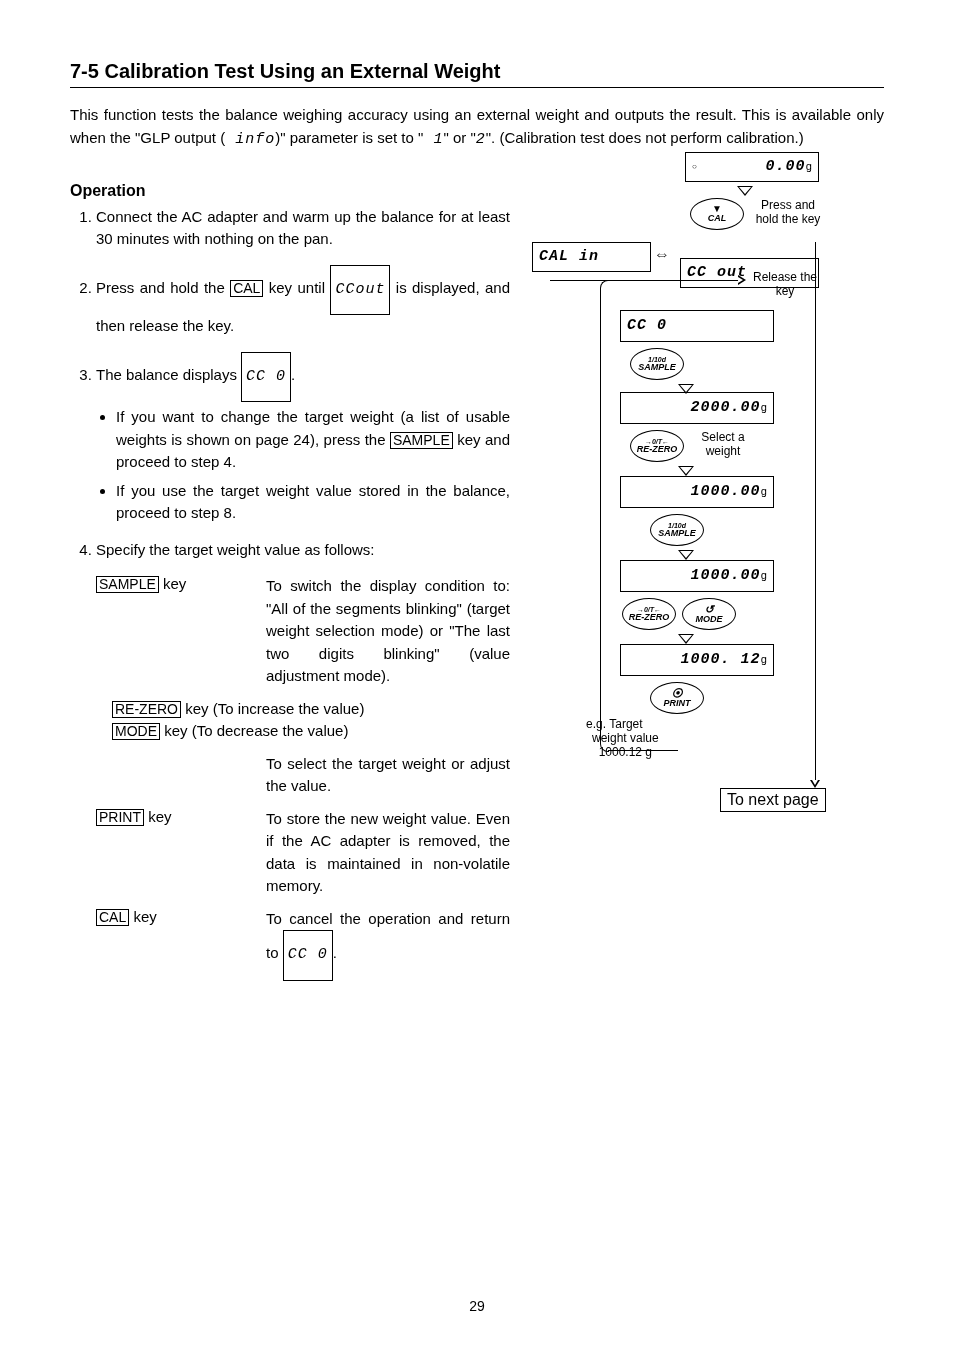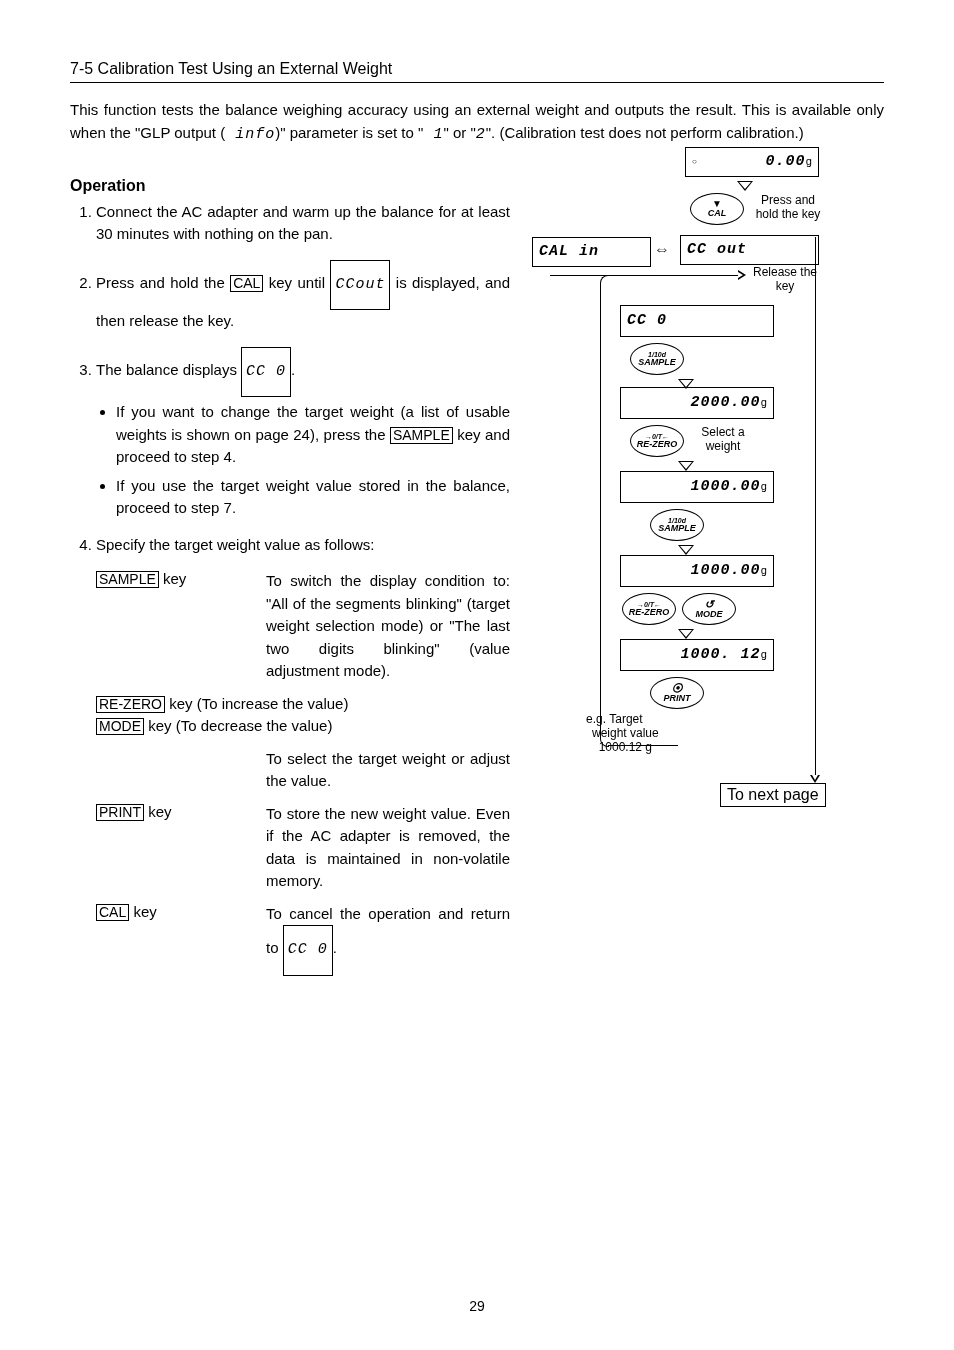--- a/index.html
+++ b/index.html
@@ -7,22 +7,22 @@
     width: 954px;
     height: 1350px;
     margin: 0;
     box-sizing: border-box;
     padding: 60px 70px 40px 70px;
     font-size: 15px;
     color: #000;
     position: relative;
   }
   h1 {
-    font-size: 16px;
-    font-weight: normal;
+    font-size: 20px;
+    font-weight: bold;
     margin: 0 0 4px 0;
   }
   .hr {
     border-top: 1.5px solid #000;
     margin-bottom: 10px;
   }
   .intro {
     text-align: justify;
     line-height: 1.55;
     margin-bottom: 30px;
@@ -247,34 +247,34 @@
       <li data-name="step-1">Connect the AC adapter and warm up the balance for at least 30 minutes with nothing on the pan.</li>
       <li data-name="step-2">
         <span data-name="step-2-text-a">Press and hold the </span><span class="keybox" data-name="key-cal">CAL</span><span data-name="step-2-text-b"> key until </span><span class="segbox seg7" data-name="seg-ccout"> CCout </span><span data-name="step-2-text-c"> is displayed, and then release the key.</span>
       </li>
       <li data-name="step-3">
         <span data-name="step-3-text-a">The balance displays </span><span class="segbox seg7" data-name="seg-cc0"> CC   0 </span><span data-name="step-3-dot">.</span>
         <ul class="bullets">
           <li data-name="step-3-bullet-1">
             <span data-name="step-3-b1-a">If you want to change the target weight (a list of usable weights is shown on page 24), press the </span><span class="keybox" data-name="key-sample">SAMPLE</span><span data-name="step-3-b1-b"> key and proceed to step 4.</span>
           </li>
-          <li data-name="step-3-bullet-2">If you use the target weight value stored in the balance, proceed to step 7.</li>
+          <li data-name="step-3-bullet-2">If you use the target weight value stored in the balance, proceed to step 8.</li>
         </ul>
       </li>
       <li data-name="step-4">Specify the target weight value as follows:</li>
     </ol>
 
     <div class="kvrow">
       <div class="kvkey" data-name="sample-key-label">
         <span class="keybox" data-name="key-sample-box">SAMPLE</span><span data-name="sample-key-suffix"> key</span>
       </div>
       <div class="kvdesc" data-name="sample-key-desc">To switch the display condition to: "All of the segments blinking" (target weight selection mode) or "The last two digits blinking" (value adjustment mode).</div>
     </div>
 
-    <div style="margin-left:26px;margin-bottom:10px;line-height:1.5">
+    <div style="margin-left:42px;margin-bottom:10px;line-height:1.5">
       <div data-name="rezero-line">
         <span class="keybox" data-name="key-rezero-box">RE-ZERO</span><span data-name="rezero-suffix"> key (To increase the value)</span>
       </div>
       <div data-name="mode-line">
         <span class="keybox" data-name="key-mode-box">MODE</span><span data-name="mode-suffix"> key (To decrease the value)</span>
       </div>
     </div>
 
     <div class="kvrow">
       <div class="kvkey" data-name="select-spacer"></div>
@@ -311,21 +311,21 @@
       <div class="keycircle" style="position:absolute;top:46px;left:160px;" data-name="cal-button">
         <span style="font-size:10px;">▼</span>
         <span data-name="cal-button-label">CAL</span>
       </div>
       <div class="note" style="position:absolute;top:46px;left:218px;width:80px;" data-name="press-hold-note">Press and hold the key</div>
 
       <div class="lcd half" style="position:absolute;top:90px;left:2px;" data-name="lcd-cal-in">
         <span style="flex:1" data-name="lcd-cal-in-val">CAL  in</span>
       </div>
       <span class="arrow-swap" style="position:absolute;top:94px;left:124px;" data-name="swap-arrow-icon">⇔</span>
-      <div class="lcd half" style="position:absolute;top:88px;left:150px;width:125px;" data-name="lcd-cc-out">
+      <div class="lcd half" style="position:absolute;top:106px;left:150px;width:125px;" data-name="lcd-cc-out">
         <span style="flex:1" data-name="lcd-cc-out-val">CC  out</span>
       </div>
       <div class="note" style="position:absolute;top:118px;left:220px;width:70px;" data-name="release-note">Release the key</div>
 
       <div style="position:absolute;top:128px;left:20px;border-top:1px solid #000;width:55px;" data-name="connector-line"></div>
       <div class="arrow-head-right" style="top:123px;left:208px;" data-name="arrow-right-icon"></div>
       <div style="position:absolute;top:128px;left:75px;border-top:1px solid #000;width:133px;" data-name="connector-line-2"></div>
 
       <div class="bracket-left" style="top:128px;left:70px;height:470px;" data-name="bracket-left"></div>
 

